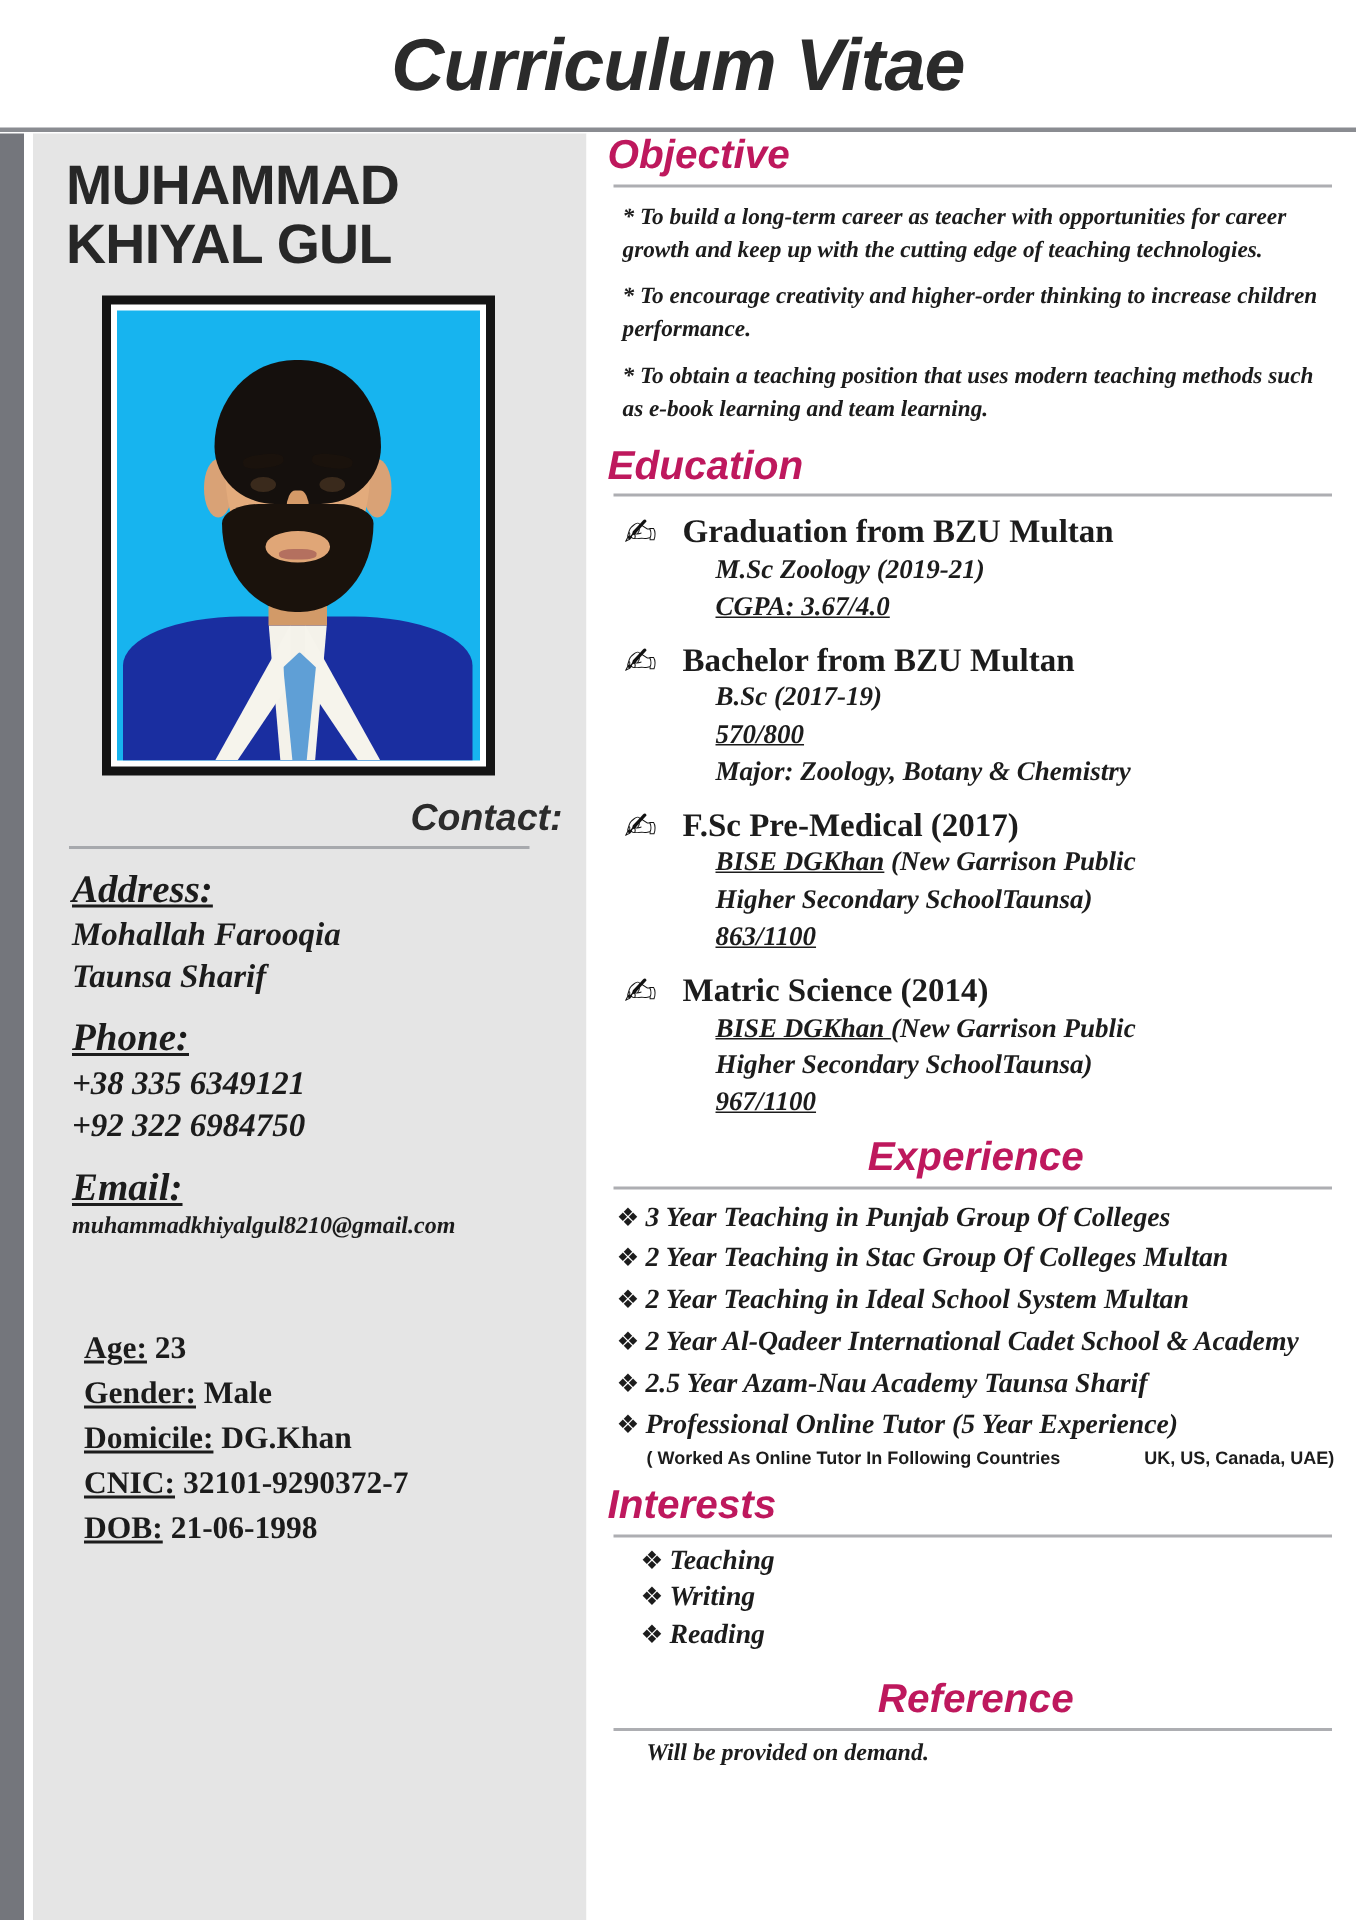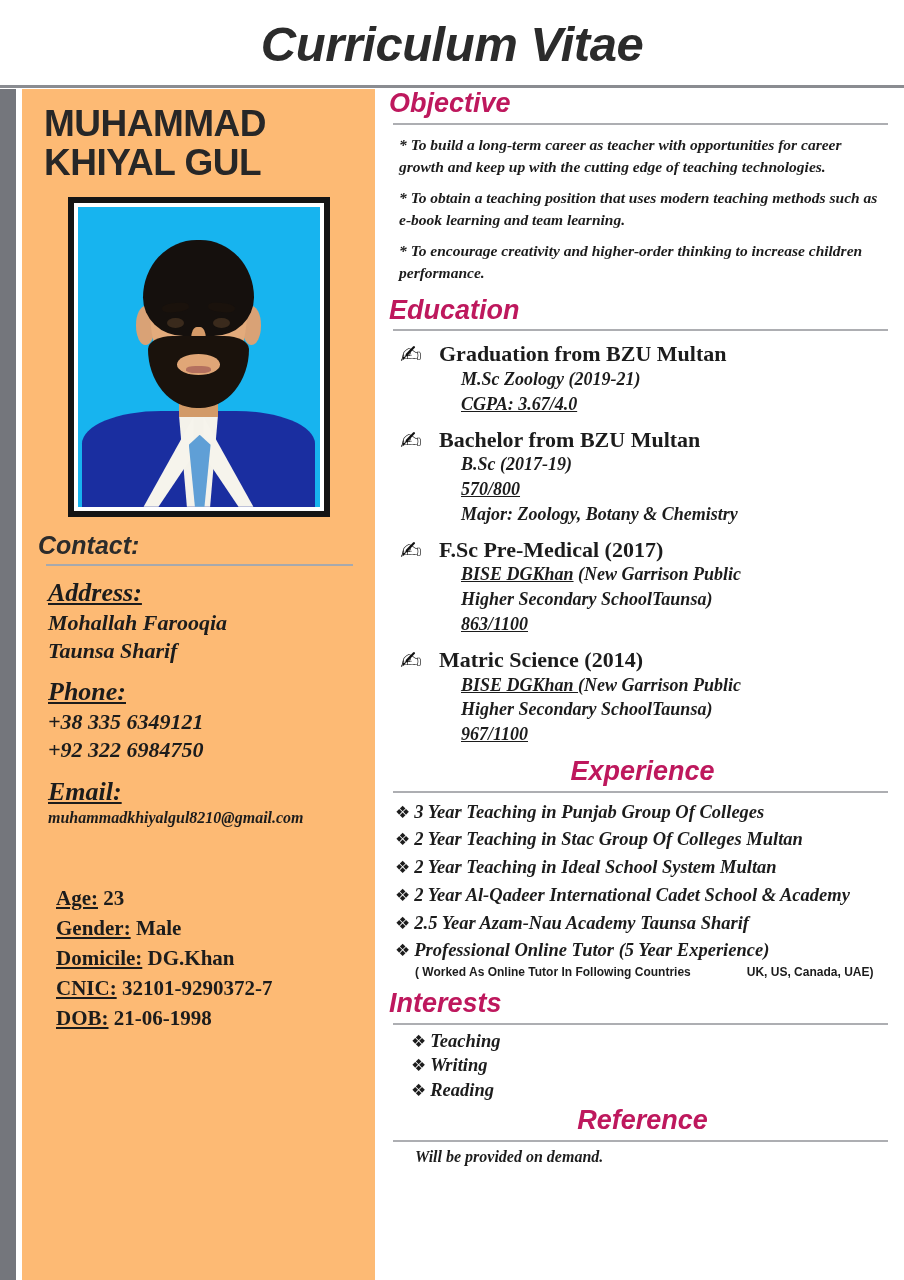--- a/index.html
+++ b/index.html
@@ -30,22 +30,22 @@
   .frame{
     position:absolute;top:89px;left:0;width:904px;height:1191px;
     display:flex;
   }
   .left-bar{
     width:16px;background:#74767c;flex:none;
   }
   .gap{width:6px;background:#ffffff;flex:none;}
   .sidebar{
     width:353px;flex:none;
-    background:#fdba74;
-    padding:0 0 0 0;
+    background:#e5e5e5;
+    padding:0 16px 0 0;
     position:relative;
   }
   .content{
     flex:1;background:#ffffff;
     padding:0 8px 0 14px;
     position:relative;
   }
   
   .person-name{
     font-family:"Liberation Sans",sans-serif;
@@ -95,25 +95,25 @@
     border-radius:34% 34% 0 0;}
   .p-lapel-l{position:absolute;left:26%;bottom:0;width:22%;height:30%;background:#f6f4ec;
     clip-path:polygon(100% 0,100% 42%,34% 100%,6% 100%);}
   .p-lapel-r{position:absolute;right:26%;bottom:0;width:22%;height:30%;background:#f6f4ec;
     clip-path:polygon(0 0,0 42%,66% 100%,94% 100%);}
   .p-tie{position:absolute;left:46%;bottom:0;width:9%;height:24%;background:#5f9fd6;
     clip-path:polygon(50% 0,100% 14%,72% 100%,28% 100%,0 14%);}
   .p-neck{position:absolute;left:42%;top:58%;width:16%;height:12%;background:#d29a68;}
   
   .contact-head{
-    text-align:left;
+    text-align:right;
     font-family:"Liberation Sans",sans-serif;
     font-weight:bold;font-style:italic;
     font-size:25px;color:#2b2b2b;
-    margin:14px 0 2px 16px;
+    margin:14px 0 2px 0;
   }
   .sb-rule{height:2px;background:#a7a9ad;margin:4px 22px 0 24px;}
   .sb-body{padding:10px 14px 0 26px;}
   .sb-label{
     font-weight:bold;font-style:italic;font-size:26px;
     text-decoration:underline;
     margin-top:12px;margin-bottom:2px;line-height:1.12;
   }
   .sb-label:first-child{margin-top:2px;}
   .sb-val{
@@ -162,21 +162,21 @@
     font-weight:bold;font-style:italic;font-size:18.5px;
     line-height:1.5;padding-left:6px;white-space:nowrap;
   }
   .bl{font-family:"DejaVu Sans",sans-serif;font-style:normal;font-size:17px;margin-right:4px;}
   .exp-note{
     font-family:"Liberation Sans",sans-serif;
     font-weight:bold;font-size:12px;
     margin:0 0 0 26px;
   }
   .exp-note .spacer{display:inline-block;width:56px;}
-  .int-list{margin:4px 0 4px 0;padding:0;list-style:none;}
+  .int-list{margin:4px 0 16px 0;padding:0;list-style:none;}
   .int-list li{
     font-weight:bold;font-style:italic;font-size:18.5px;
     line-height:1.32;padding-left:22px;
   }
   .ref-text{
     font-weight:bold;font-style:italic;font-size:16px;
     margin:6px 0 0 26px;
   }
 </style>
 </head>
@@ -261,22 +261,22 @@
       </div>
     </div>
 
   </div>
 
   <div class="content">
 
     <div class="sec-head">Objective</div>
     <div class="sec-rule"></div>
     <div class="obj-p">* To build a long-term career as teacher with opportunities for career growth and keep up with the cutting edge of teaching technologies.</div>
+    <div class="obj-p">* To encourage  creativity and higher-order thinking to increase children performance.</div>
     <div class="obj-p">* To obtain a teaching position that uses modern teaching methods such as e-book learning and team learning.</div>
-    <div class="obj-p">* To encourage  creativity and higher-order thinking to increase children performance.</div>
 
     <div class="sec-head" style="margin-top:12px;">Education</div>
     <div class="sec-rule"></div>
 
     <div class="edu-item">
       <div class="edu-pen">✍</div>
       <div class="edu-body">
         <div class="edu-title">Graduation from BZU Multan</div>
         <div class="edu-sub">M.Sc Zoology (2019-21)</div>
         <div class="edu-sub u">CGPA: 3.67/4.0</div>

